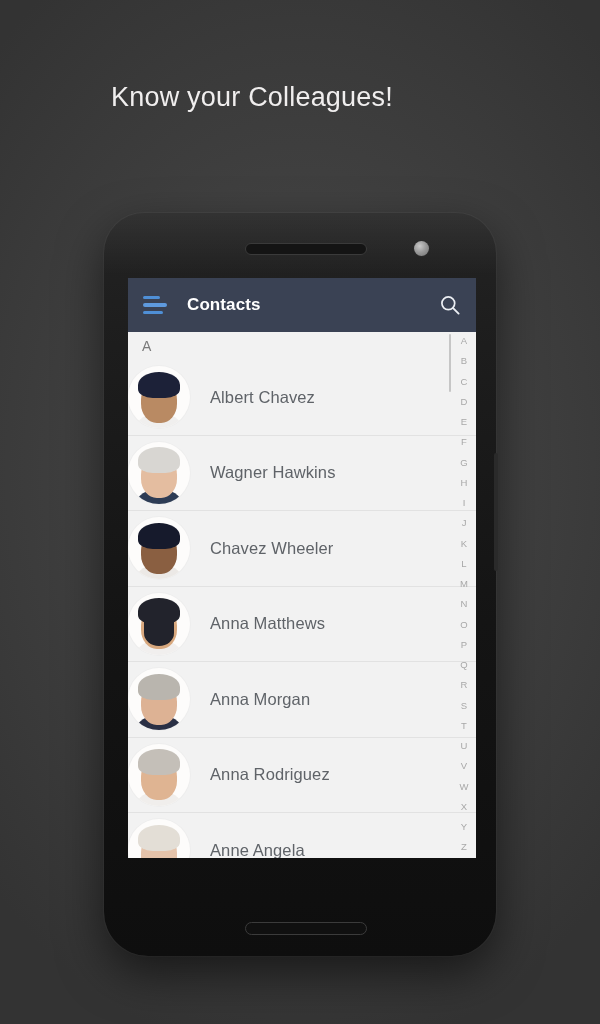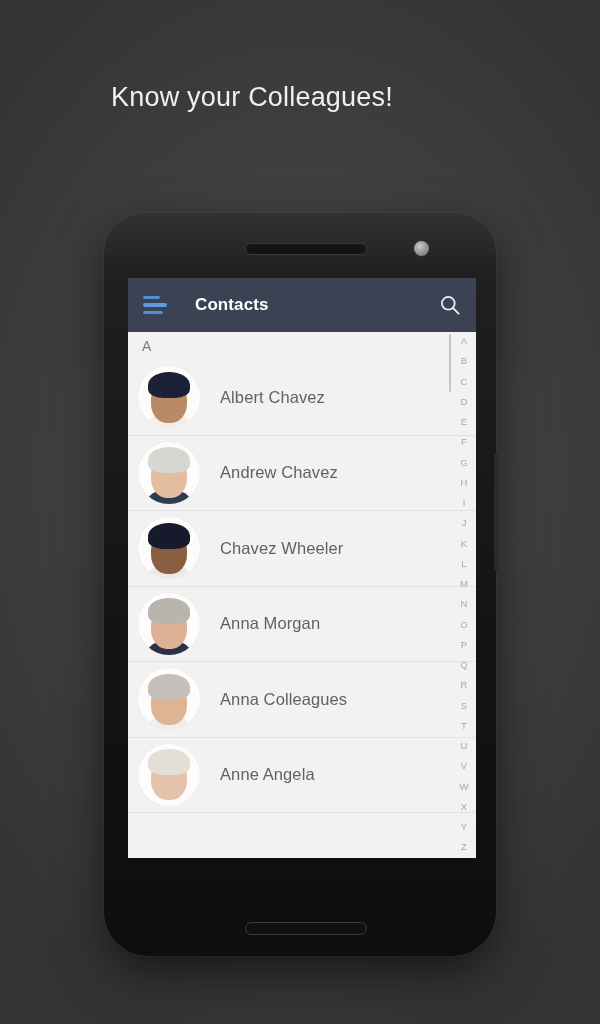--- a/index.html
+++ b/index.html
@@ -88,21 +88,21 @@
     width:24px; height:18px;
     display:flex; flex-direction:column; justify-content:space-between;
     cursor:pointer;
   }
   #menu-icon i{ display:block; height:3.4px; border-radius:2px; background:#4f8fd6; }
   #menu-icon i:nth-child(1){ width:17px; }
   #menu-icon i:nth-child(2){ width:24px; background:#5e9ade; }
   #menu-icon i:nth-child(3){ width:20px; }
   #appbar-title{
     color:#ffffff; font-size:17px; font-weight:bold;
-    margin-left:28px; letter-spacing:.1px;
+    margin-left:20px; letter-spacing:.1px;
   }
   #search-icon{
     position:absolute; right:15px; top:50%; transform:translateY(-50%);
     width:22px; height:22px; cursor:pointer;
   }
 
   
   #list-area{
     position:absolute; top:54px; left:0;
     width:348px; height:526px;
@@ -111,21 +111,21 @@
   #section-header{
     height:28px; line-height:28px;
     padding-left:14px;
     font-size:14px; color:#7a7a7a;
     background:#f2f2f2;
   }
   .contact-row{
     position:relative;
     height:75.5px;
     display:flex; align-items:center;
-    padding-left:10px;
+    padding-left:0;
     background:#f2f2f2;
     border-bottom:1px solid #e2e2e2;
     cursor:pointer;
   }
   .contact-row:first-of-type{ border-top:none; }
   .avatar{
     width:62px; height:62px; border-radius:50%;
     background:#fdfcfb;
     position:relative; overflow:hidden;
     flex:0 0 auto;
@@ -221,45 +221,54 @@
               <div class="hair" style="background: rgb(28, 33, 56);"></div>
             </div>
             <div class="contact-name">Albert Chavez</div>
           </div>
           <div class="contact-row">
             <div class="avatar">
               <div class="body" style="background: rgb(45, 60, 85);"></div>
               <div class="face" style="background: rgb(228, 189, 160);"></div>
               <div class="hair" style="background: rgb(216, 214, 210);"></div>
             </div>
-            <div class="contact-name">Andrew Chavez</div>
+            <div class="contact-name">Wagner Hawkins</div>
           </div>
           <div class="contact-row">
             <div class="avatar">
               <div class="body" style="background: rgb(236, 233, 230);"></div>
               <div class="face" style="background: rgb(138, 95, 65);"></div>
               <div class="hair" style="background: rgb(22, 26, 44);"></div>
             </div>
             <div class="contact-name">Chavez Wheeler</div>
           </div>
           <div class="contact-row">
             <div class="avatar">
+              <div class="body" style="background: rgb(241, 239, 238);"></div>
+              <div class="face" style="background: rgb(216, 168, 126);"></div>
+              <div class="hair" style="background: rgb(34, 35, 44);"></div>
+              <div class="beard" style="background: rgb(34, 35, 44);"></div>
+            </div>
+            <div class="contact-name">Anna Matthews</div>
+          </div>
+          <div class="contact-row">
+            <div class="avatar">
               <div class="body" style="background: rgb(42, 48, 69);"></div>
               <div class="face" style="background: rgb(221, 178, 148);"></div>
               <div class="hair" style="background: rgb(185, 181, 174);"></div>
             </div>
             <div class="contact-name">Anna Morgan</div>
           </div>
           <div class="contact-row">
             <div class="avatar">
               <div class="body" style="background: rgb(240, 238, 236);"></div>
               <div class="face" style="background: rgb(223, 180, 146);"></div>
               <div class="hair" style="background: rgb(196, 191, 184);"></div>
             </div>
-            <div class="contact-name">Anna Colleagues</div>
+            <div class="contact-name">Anna Rodriguez</div>
           </div>
           <div class="contact-row">
             <div class="avatar">
               <div class="face" style="background: rgb(229, 195, 170);"></div>
               <div class="hair" style="background: rgb(227, 222, 214);"></div>
             </div>
             <div class="contact-name">Anne Angela</div>
           </div>
         </div>
       <div id="scroll-thumb"></div>

